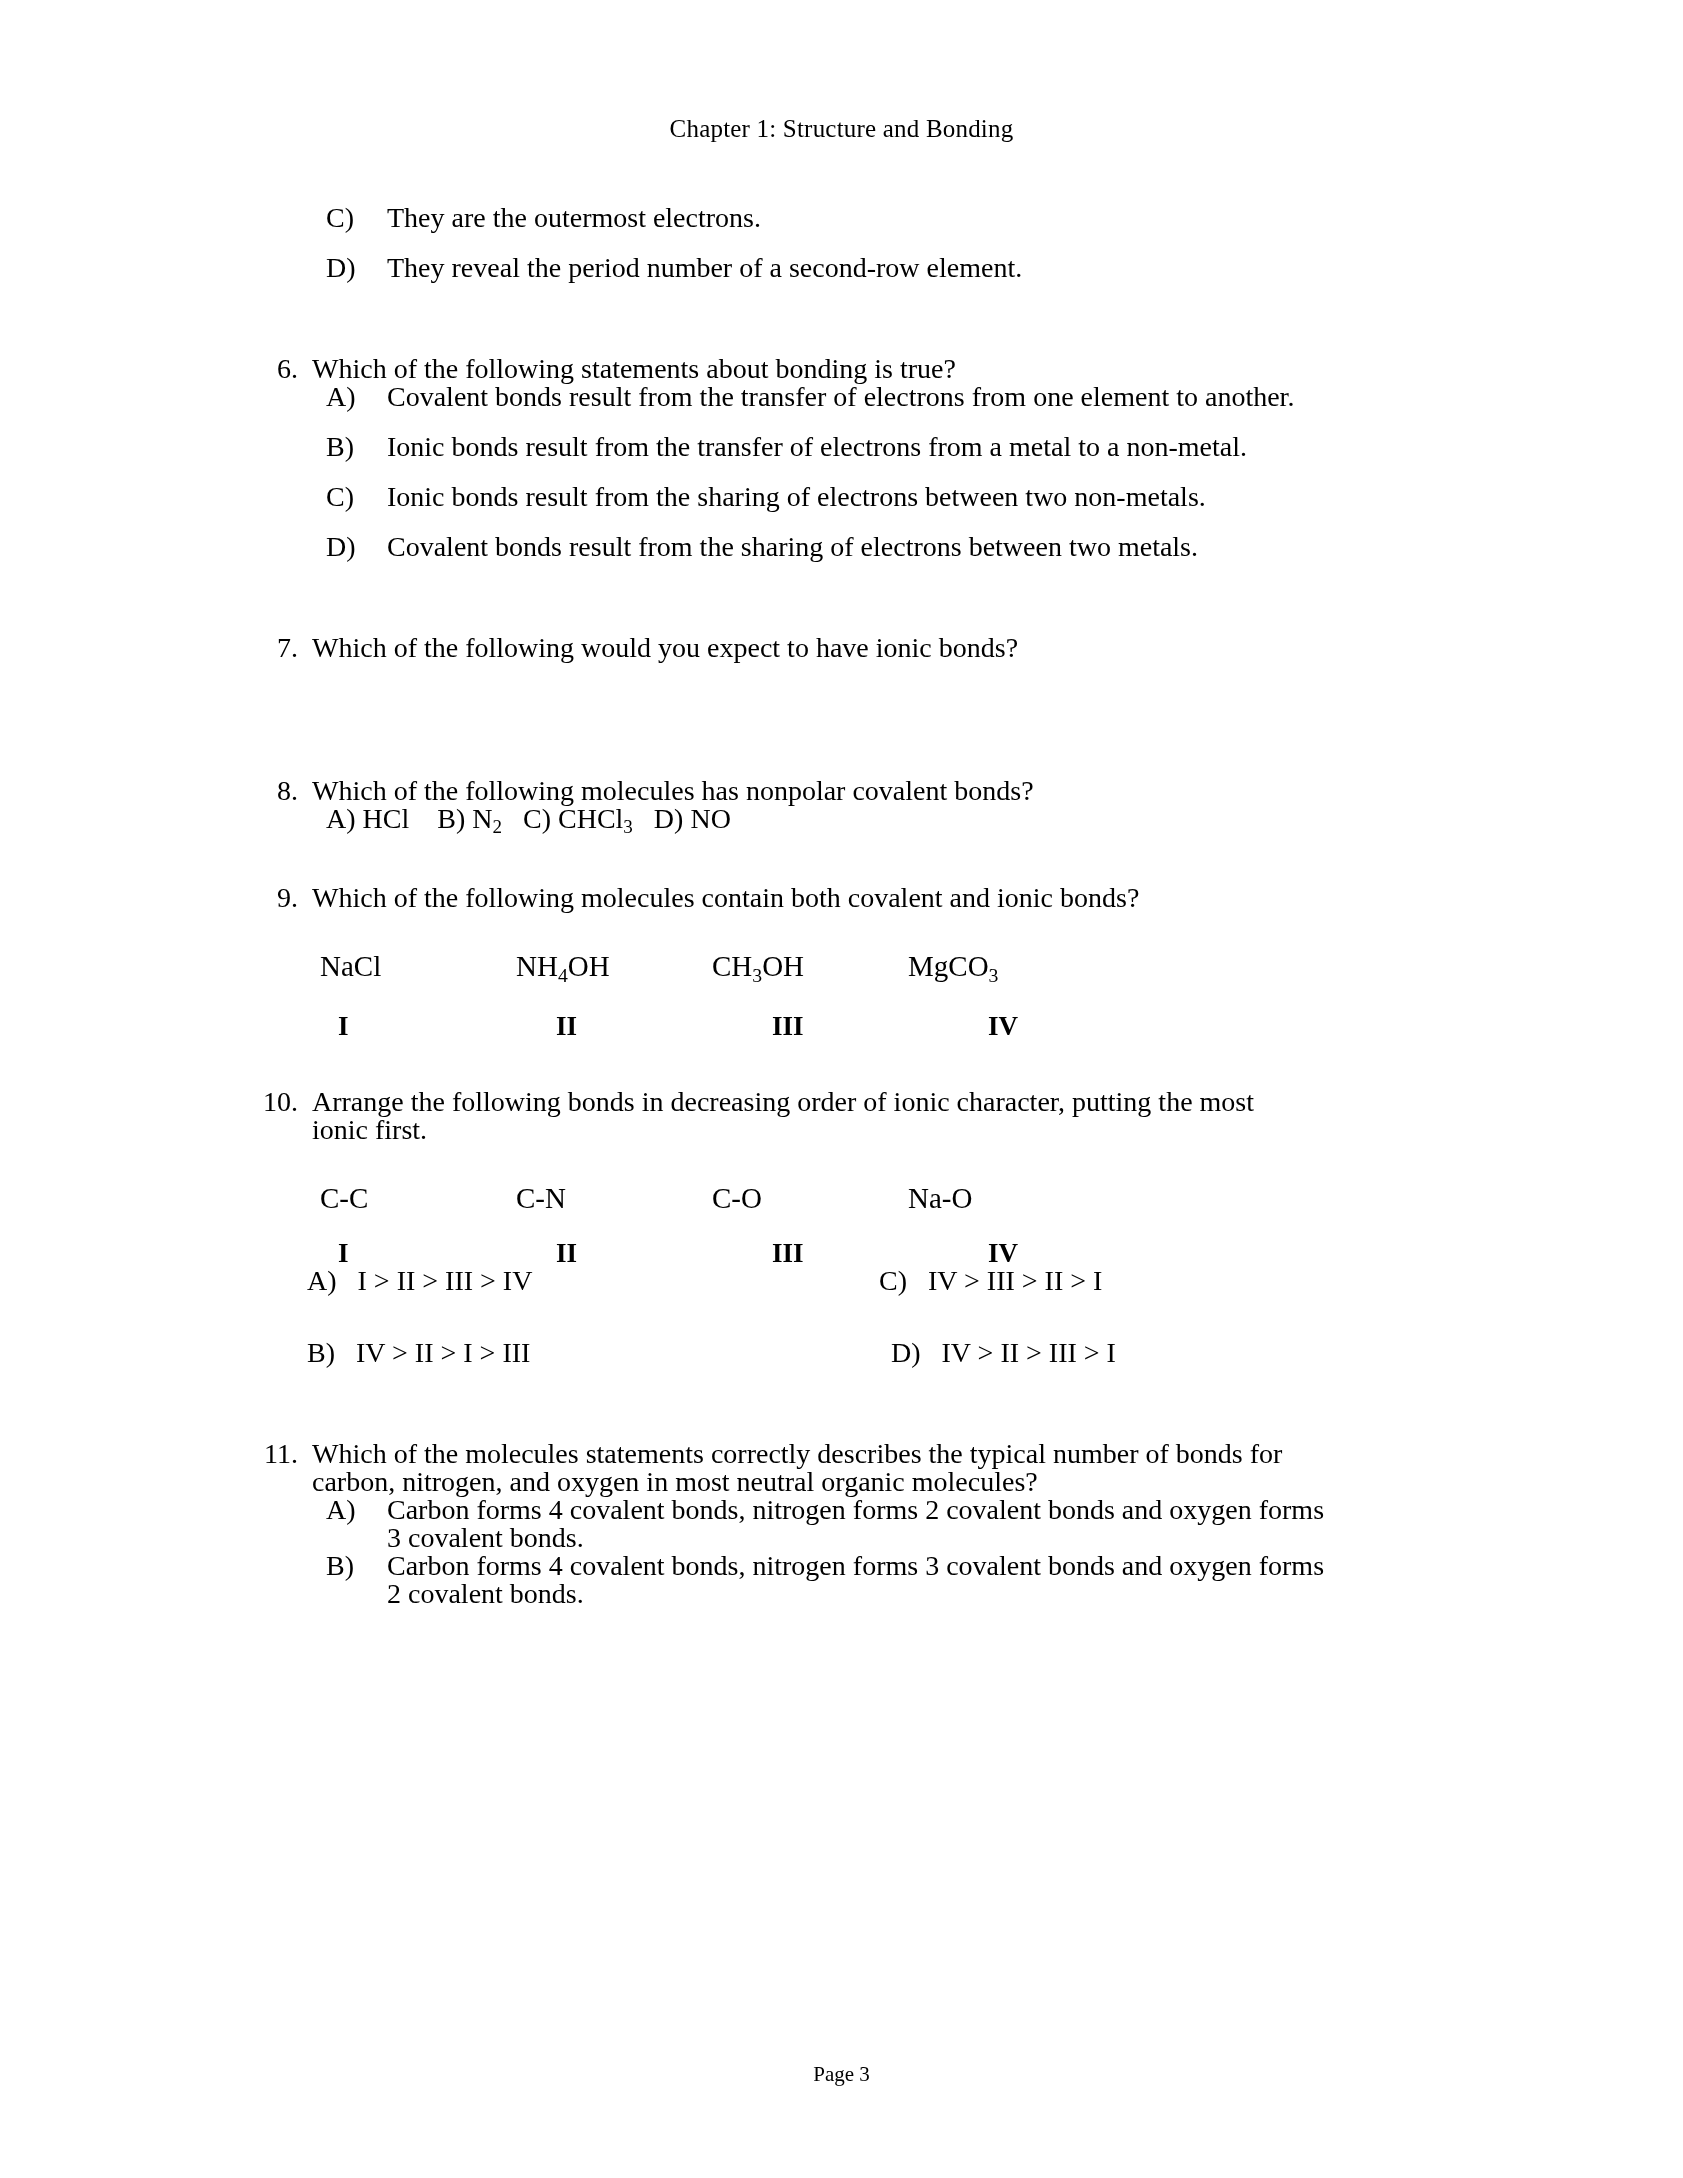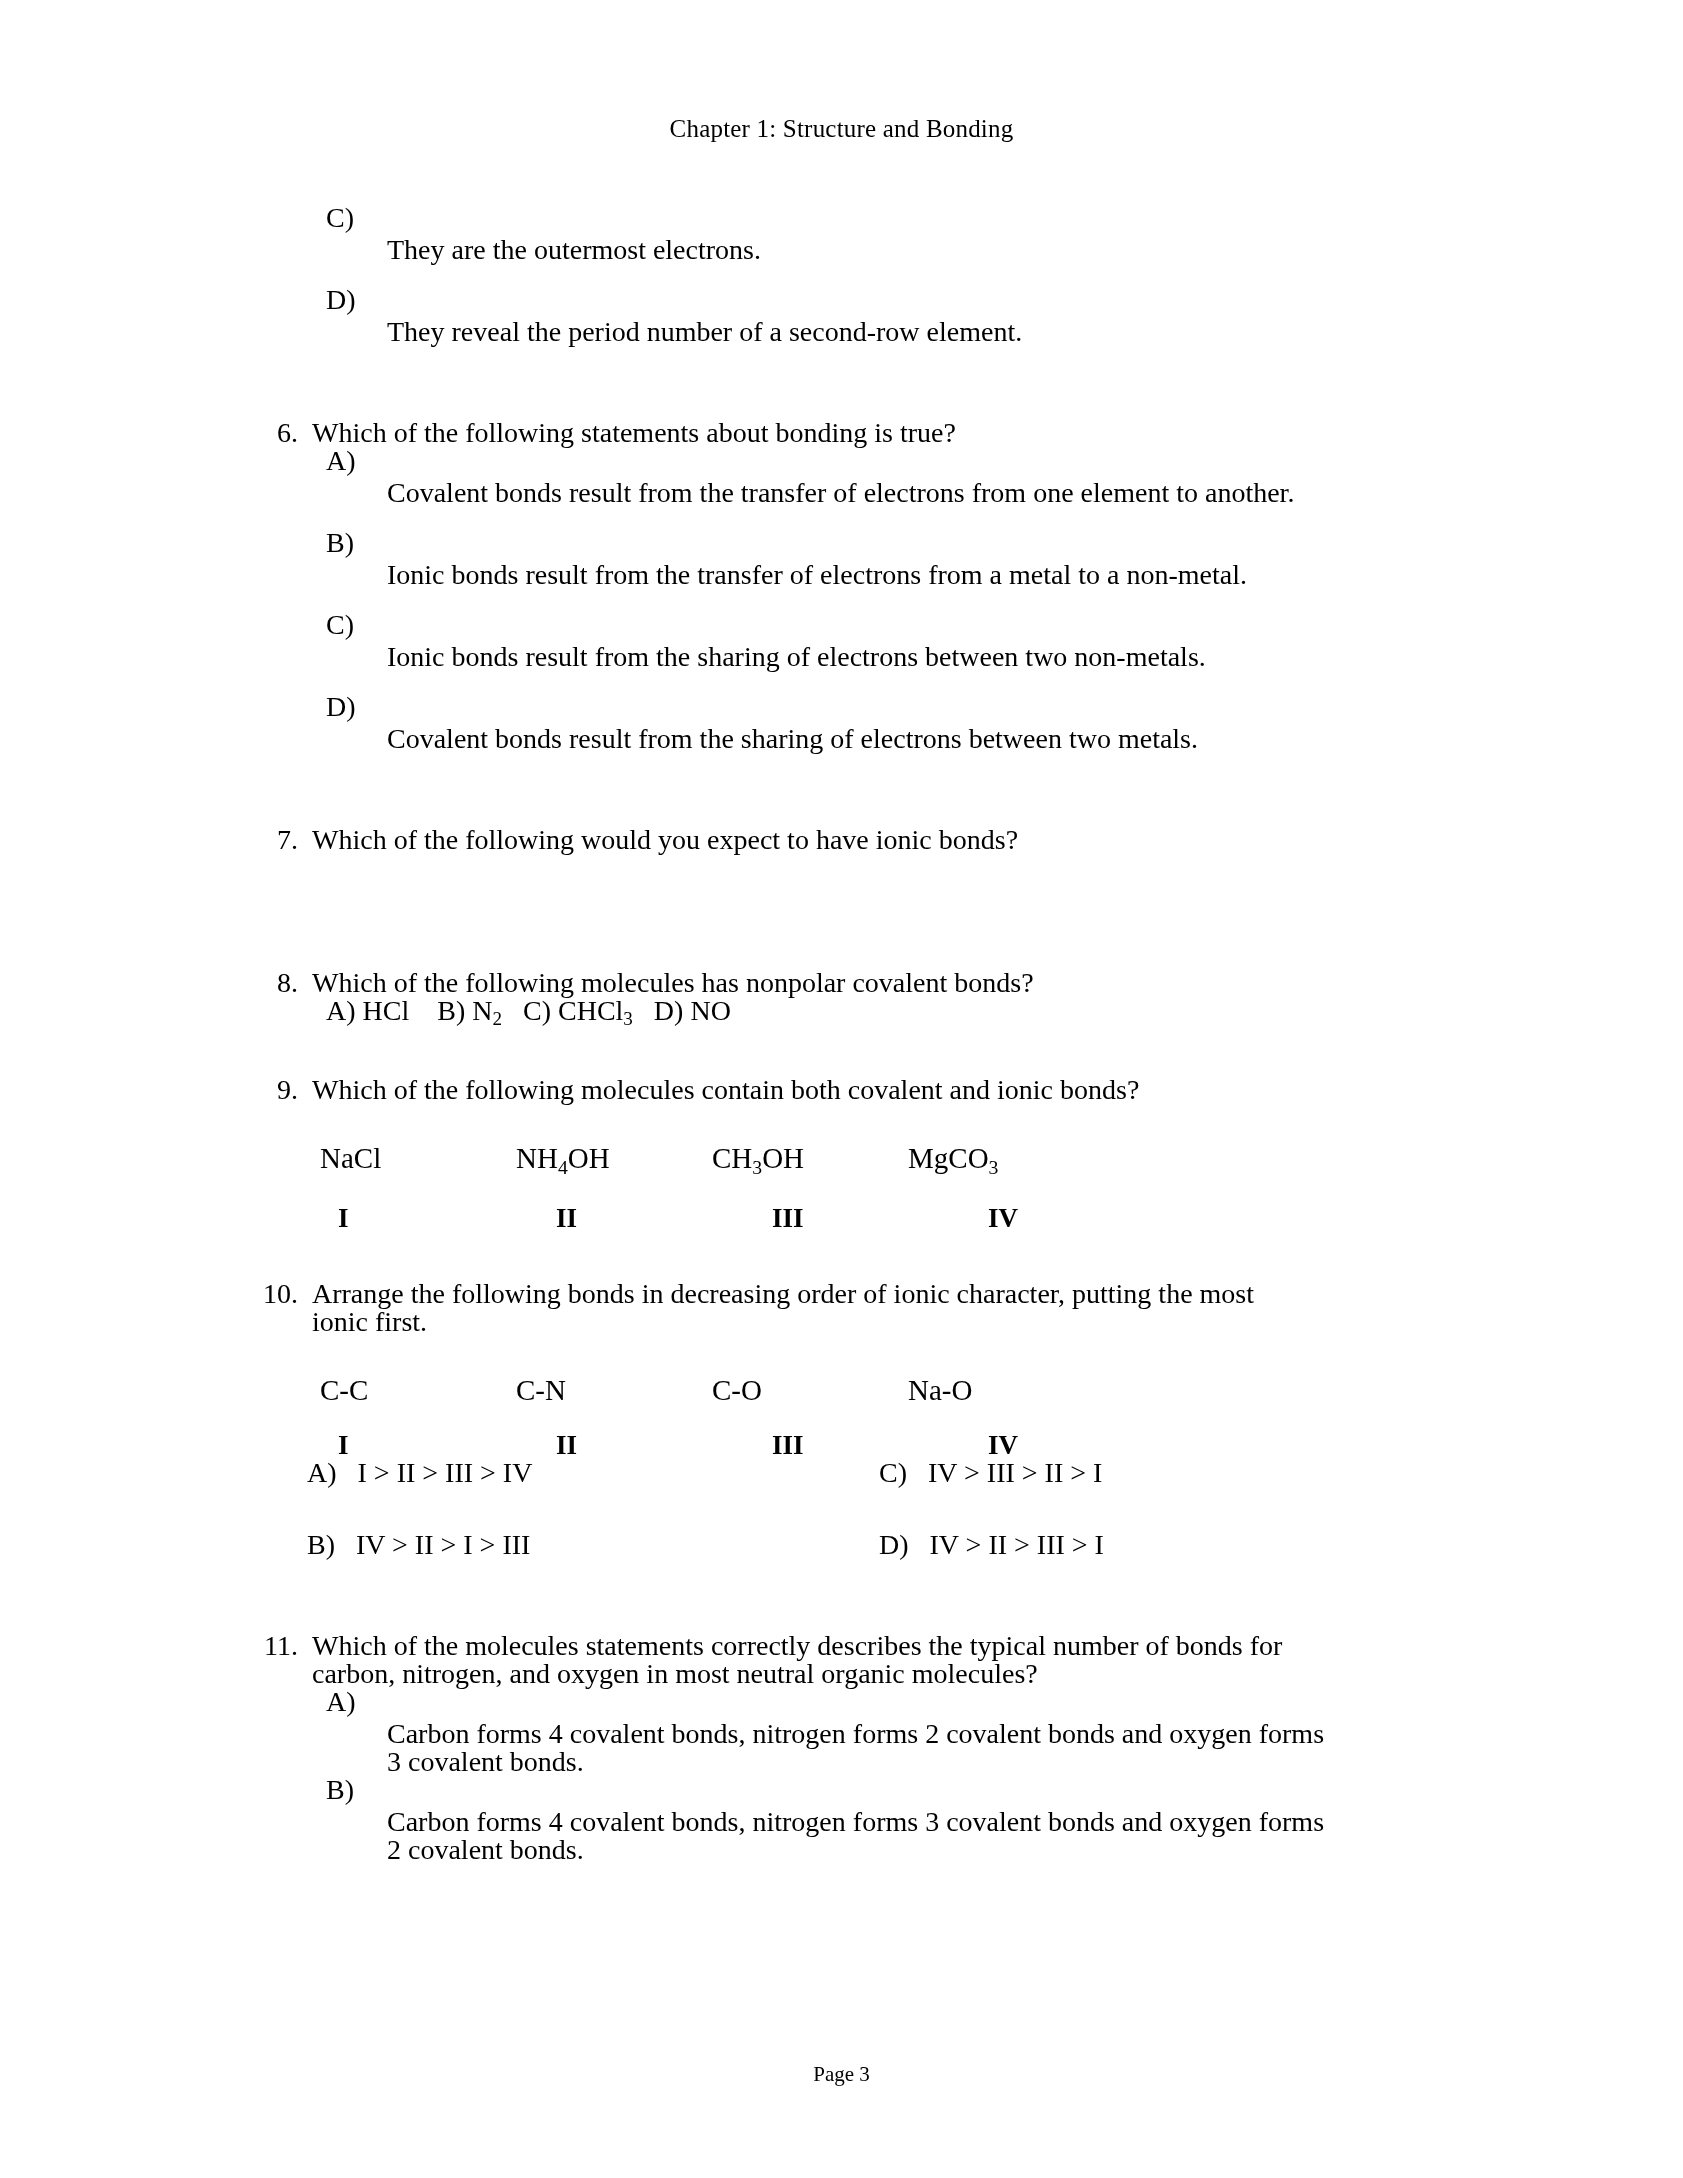--- a/index.html
+++ b/index.html
@@ -61,21 +61,20 @@
     display: flex;
     align-items: flex-start;
     margin-top: 0px;
   }
   .opt-letter {
     flex: 0 0 61px;
     width: 61px;
   }
   .opt-body {
     flex: 1 1 auto;
-    margin-top: 32px;
   }
   .opt-spaced {
     margin-top: 22px;
   }
   .opt-indent {
     margin-left: 67px;
   }
 
   
   .inline-opts {
@@ -125,20 +124,21 @@
     flex: 0 0 554px;
     width: 554px;
     white-space: pre;
   }
   .two-col .col.right {
     flex: 0 0 auto;
     padding-left: 18px;
   }
   .two-col-row2 {
     margin-top: 44px;
+    gap: 12px;
   }
 
   sub {
     font-size: 0.68em;
     vertical-align: -0.28em;
   }
   .spacer-md { height: 48px; }
   .spacer-lg { height: 73px; }
   .spacer-xl { height: 115px; }
 

